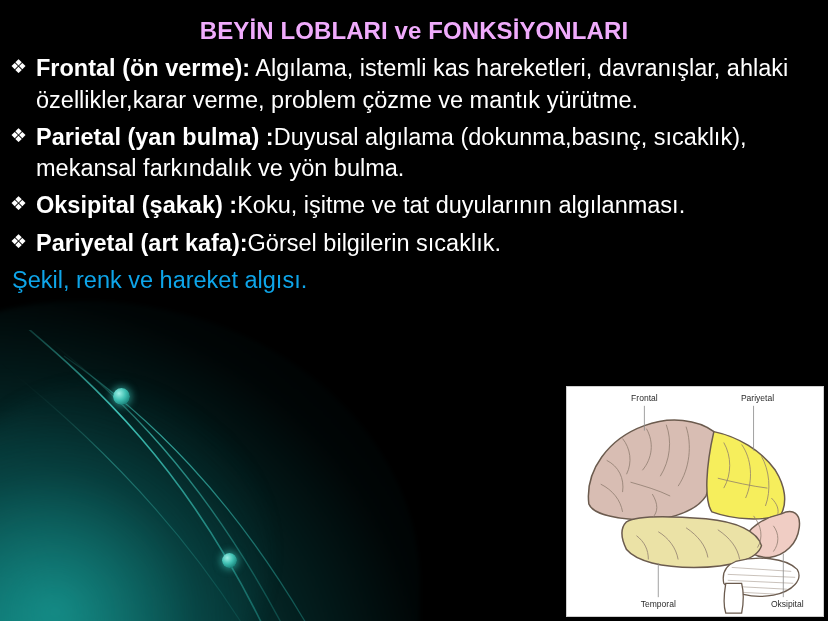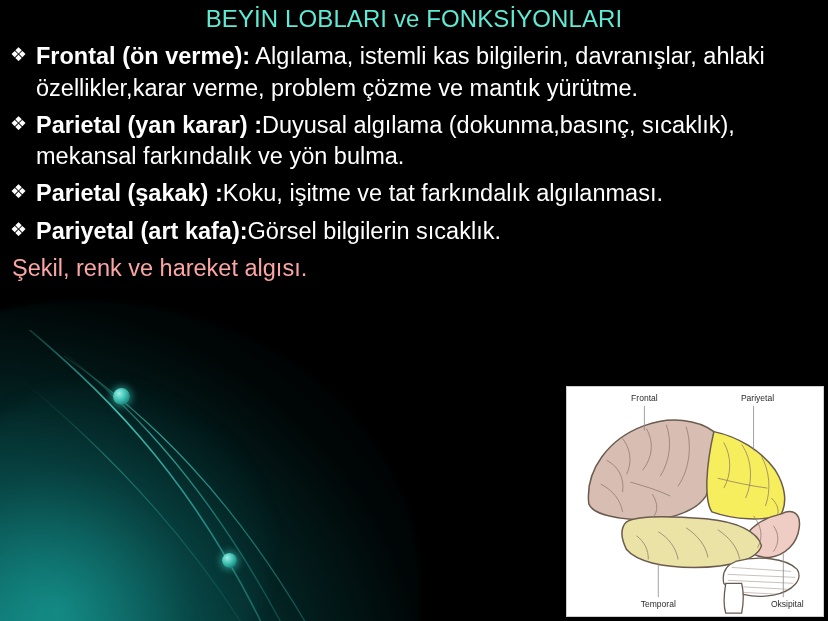--- a/index.html
+++ b/index.html
@@ -70,25 +70,25 @@
     box-shadow: 0 0 7px 2px rgba(60,200,188,0.55);
   }
   .dot-a { left: 113px; top: 388px; width: 17px; height: 17px; }
   .dot-b { left: 222px; top: 553px; width: 15px; height: 15px; }
 
   
   .content { position: relative; z-index: 3; }
 
   .slide-title {
     text-align: center;
-    color: #5eead4;
+    color: #f0abfc;
     font-size: 24px;
-    font-weight: normal;
+    font-weight: bold;
     letter-spacing: 0.1px;
-    padding-top: 6px;
+    padding-top: 18px;
     line-height: 1.1;
   }
 
   .bullets {
     margin-top: 9px;
     padding: 0 8px 0 10px;
   }
 
   .bullet-item {
     position: relative;
@@ -103,21 +103,21 @@
     left: 0;
     top: 1px;
     font-size: 19px;
     line-height: 1.42;
     color: #ffffff;
   }
   .bullet-head { font-weight: bold; }
   .bullet-body { font-weight: normal; }
 
   .plain-line {
-    color: #fca5a5;
+    color: #0ea5e9;
     font-size: 23.5px;
     line-height: 1.33;
     padding-left: 2px;
     margin-top: 2px;
   }
 
   
   .brain-figure {
     position: absolute;
     left: 566px;
@@ -168,29 +168,29 @@
     <div class="dot dot-b"></div>
   </div>
 
   <div class="content">
 
     <h1 class="slide-title">BEYİN LOBLARI ve FONKSİYONLARI</h1>
 
     <div class="bullets">
 
       <div class="bullet-item">
-        <span class="bullet-glyph">❖</span><span class="bullet-head">Frontal (ön verme):</span><span class="bullet-body"> Algılama, istemli kas bilgilerin, davranışlar, ahlaki özellikler,karar verme, problem çözme ve mantık yürütme.</span>
-      </div>
-
-      <div class="bullet-item">
-        <span class="bullet-glyph">❖</span><span class="bullet-head">Parietal (yan karar) :</span><span class="bullet-body">Duyusal algılama (dokunma,basınç, sıcaklık), mekansal farkındalık ve yön bulma.</span>
-      </div>
-
-      <div class="bullet-item">
-        <span class="bullet-glyph">❖</span><span class="bullet-head">Parietal (şakak) :</span><span class="bullet-body">Koku, işitme ve tat farkındalık algılanması.</span>
+        <span class="bullet-glyph">❖</span><span class="bullet-head">Frontal (ön verme):</span><span class="bullet-body"> Algılama, istemli kas hareketleri, davranışlar, ahlaki özellikler,karar verme, problem çözme ve mantık yürütme.</span>
+      </div>
+
+      <div class="bullet-item">
+        <span class="bullet-glyph">❖</span><span class="bullet-head">Parietal (yan bulma) :</span><span class="bullet-body">Duyusal algılama (dokunma,basınç, sıcaklık), mekansal farkındalık ve yön bulma.</span>
+      </div>
+
+      <div class="bullet-item">
+        <span class="bullet-glyph">❖</span><span class="bullet-head">Oksipital (şakak) :</span><span class="bullet-body">Koku, işitme ve tat duyularının algılanması.</span>
       </div>
 
       <div class="bullet-item">
         <span class="bullet-glyph">❖</span><span class="bullet-head">Pariyetal (art kafa):</span><span class="bullet-body">Görsel bilgilerin sıcaklık.</span>
       </div>
 
       <div class="plain-line">Şekil, renk ve hareket algısı.</div>
     </div>
   </div>
 

